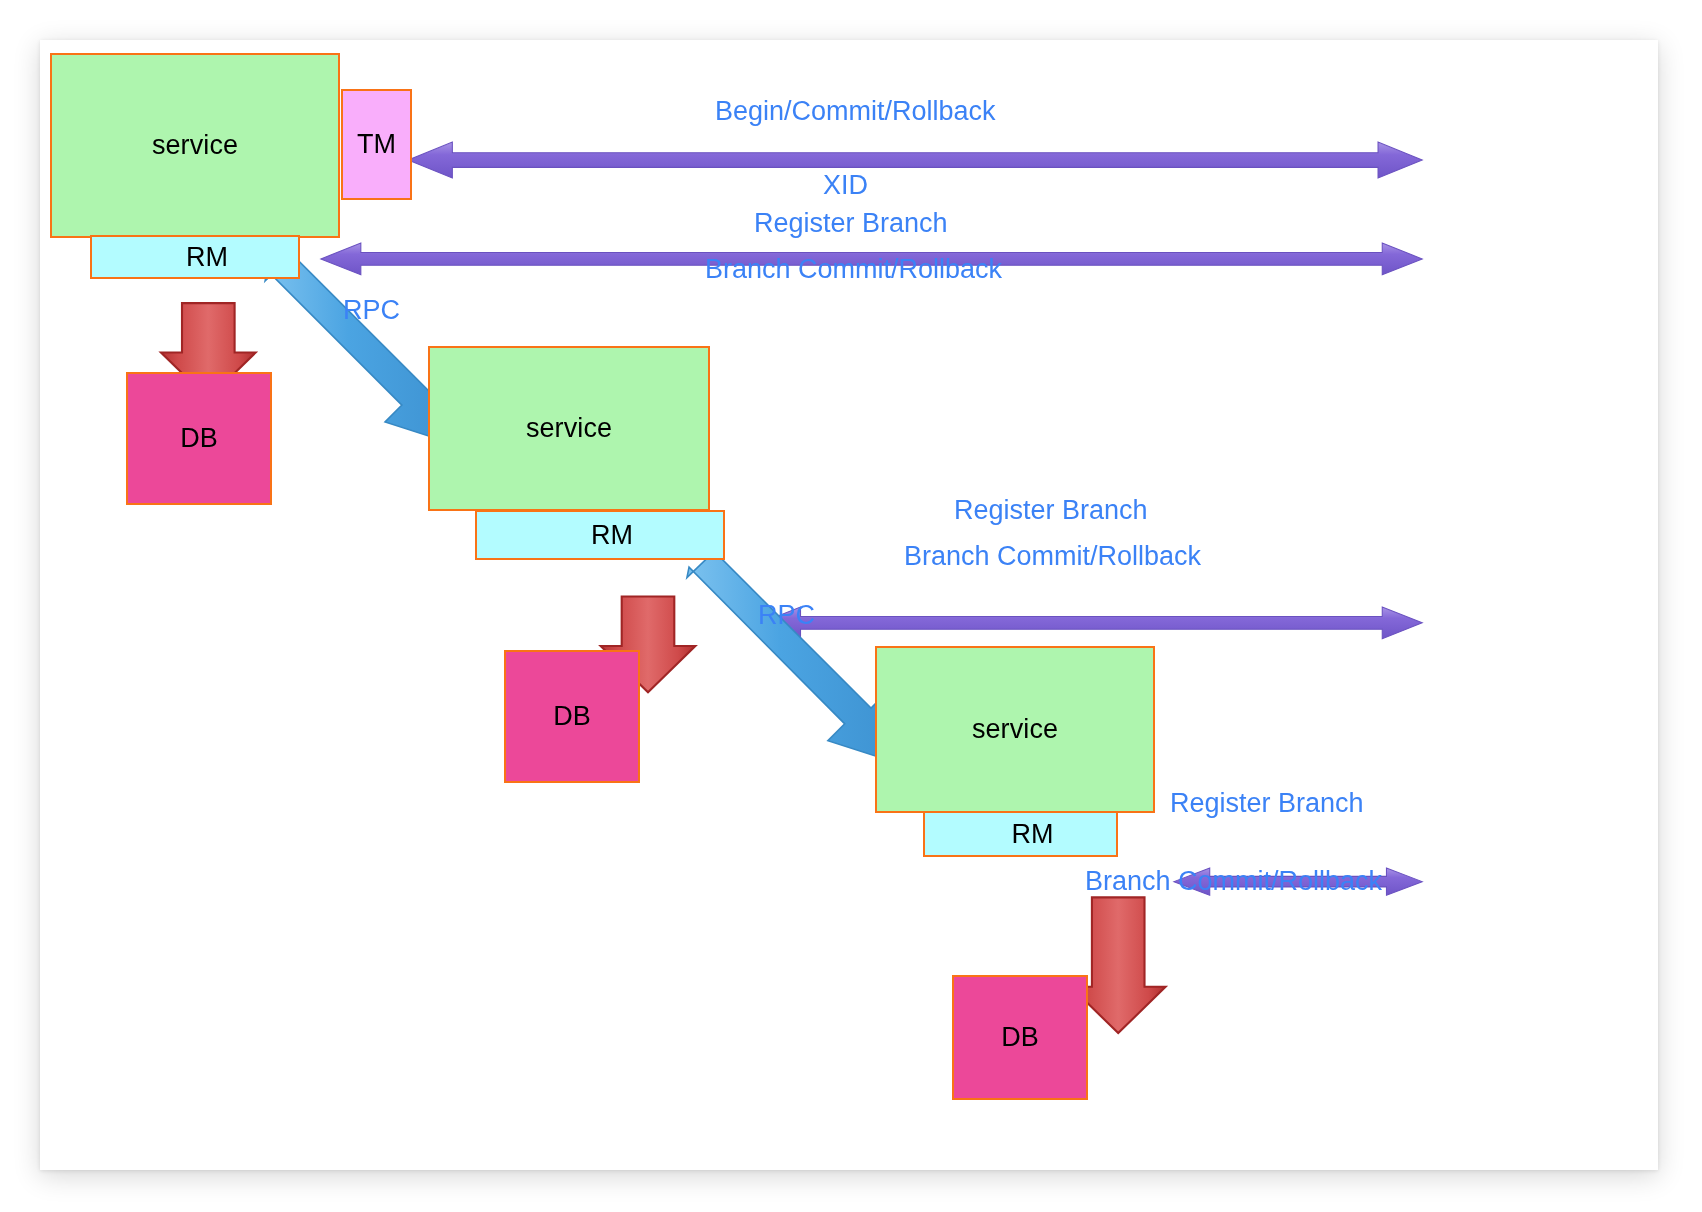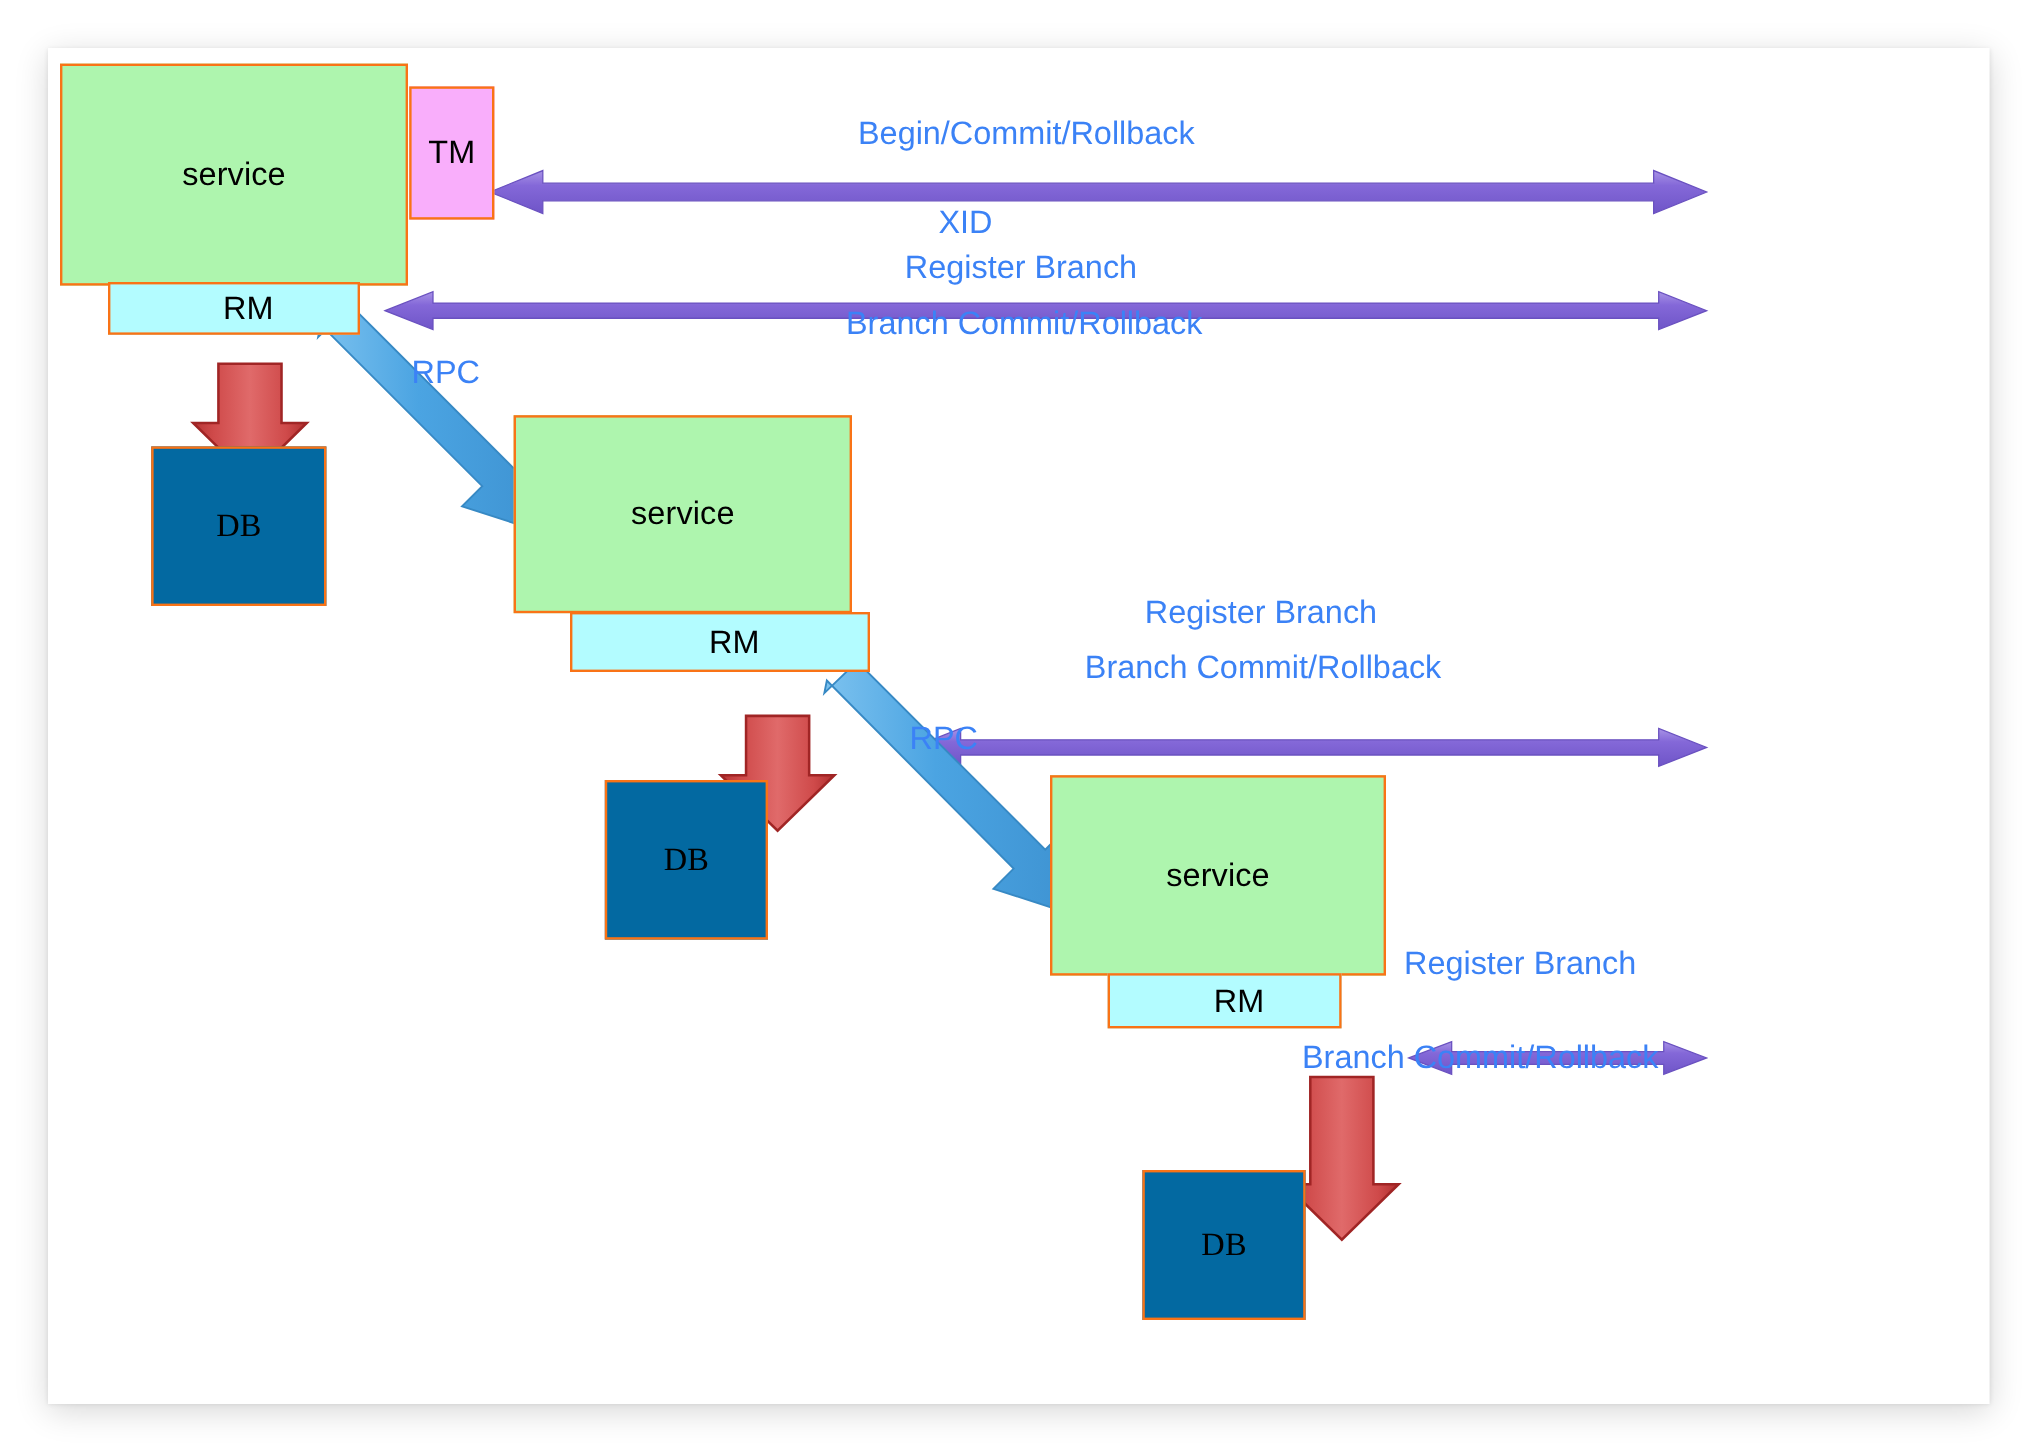--- a/index.html
+++ b/index.html
@@ -33,21 +33,21 @@
     align-items: center;
     justify-content: center;
     font-size: 27px;
     color: #000000;
     line-height: 1;
     letter-spacing: .1px;
   }
   .node.service { background: #aef5ae; }
   .node.rm      { background: #b3fcff; padding-left: 24px; }
   .node.tm      { background: #f9aefb; }
-  .node.db      { background: #0369a1; font-family: Liberation Serif, serif; }
+  .node.db      { background: #ec4899; }
   .node.tc      { background: #fcfcab; }
 
   .label {
     position: absolute;
     font-size: 27px;
     color: #3b82f6;
     white-space: nowrap;
     line-height: 1;
   }
 
@@ -121,21 +121,21 @@
 
       <g>
         <polygon fill="url(#blueGrad)" stroke="#3789c4" stroke-width="1.5" points="615,500 641,475 790,624 806,608 811,675 749,655 765,639 617,490"></polygon>
       </g>
     </svg>
 
     <div class="node service" style="left:10px; top:13px; width:290px; height:185px;">
       <span>service</span>
     </div>
 
-    <div class="node tm" style="left:301px; top:32px; width:71px; height:111px;">
+    <div class="node tm" style="left:301px; top:49px; width:71px; height:111px;">
       <span>TM</span>
     </div>
 
     <div class="node rm" style="left:50px; top:195px; width:210px; height:44px;">
       <span>RM</span>
     </div>
 
     <div class="node db" style="left:86px; top:332px; width:146px; height:133px;">
       <span>DB</span>
     </div>
@@ -160,21 +160,21 @@
       <span>RM</span>
     </div>
 
     <div class="node db" style="left:912px; top:935px; width:136px; height:125px;">
       <span>DB</span>
     </div>
 
 
     <div class="label" style="left:675px; top:58px;">Begin/Commit/Rollback</div>
 
-    <div class="label" style="left:742px; top:132px;">XID</div>
+    <div class="label" style="left:783px; top:132px;">XID</div>
 
     <div class="label" style="left:714px; top:170px;">Register Branch</div>
 
     <div class="label" style="left:665px; top:216px;">Branch Commit/Rollback</div>
 
     <div class="label" style="left:914px; top:457px;">Register Branch</div>
 
     <div class="label" style="left:864px; top:503px;">Branch Commit/Rollback</div>
 
     <div class="label" style="left:1130px; top:750px;">Register Branch</div>

